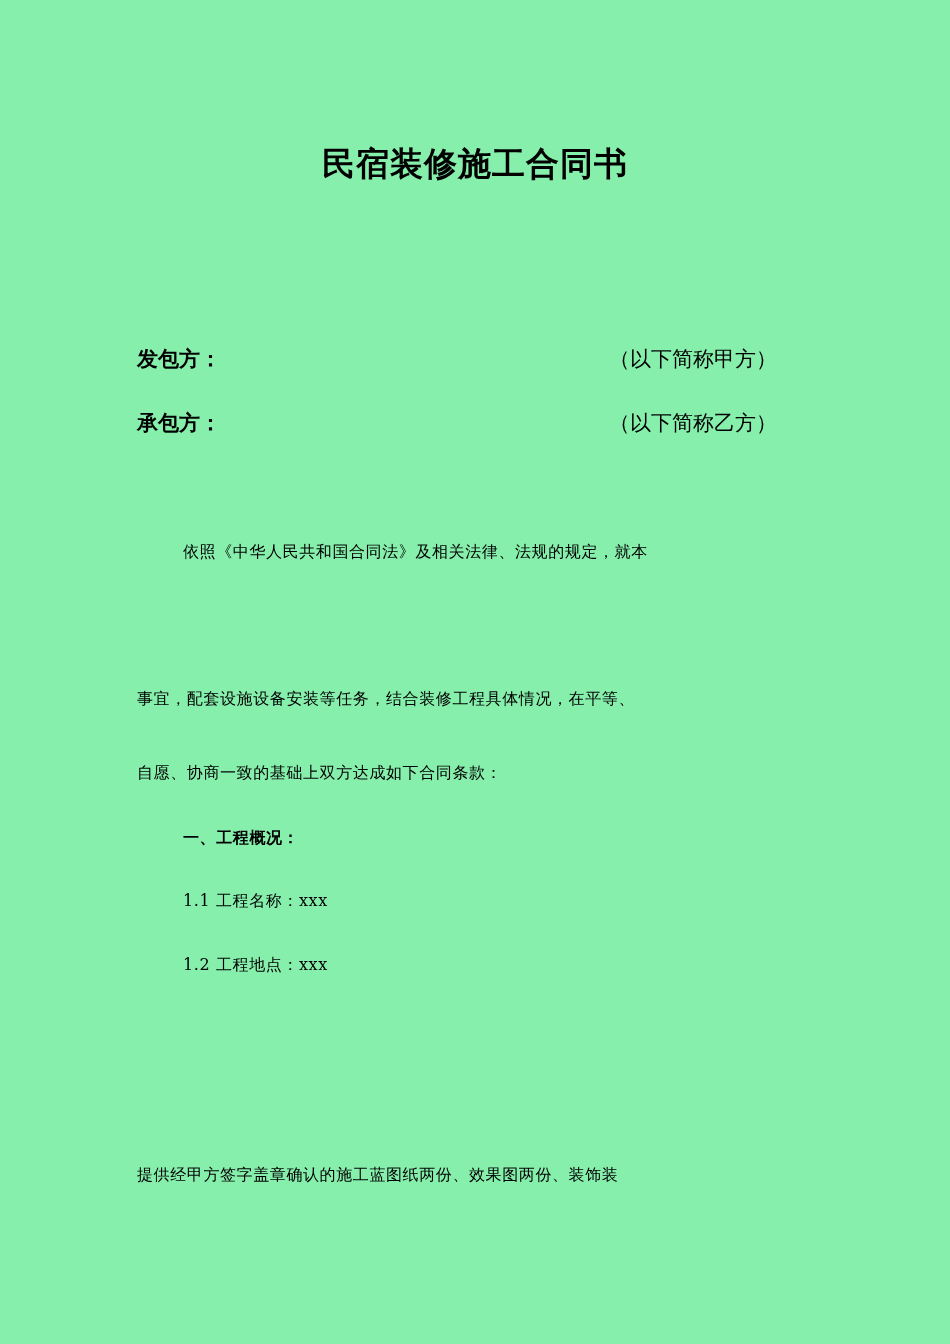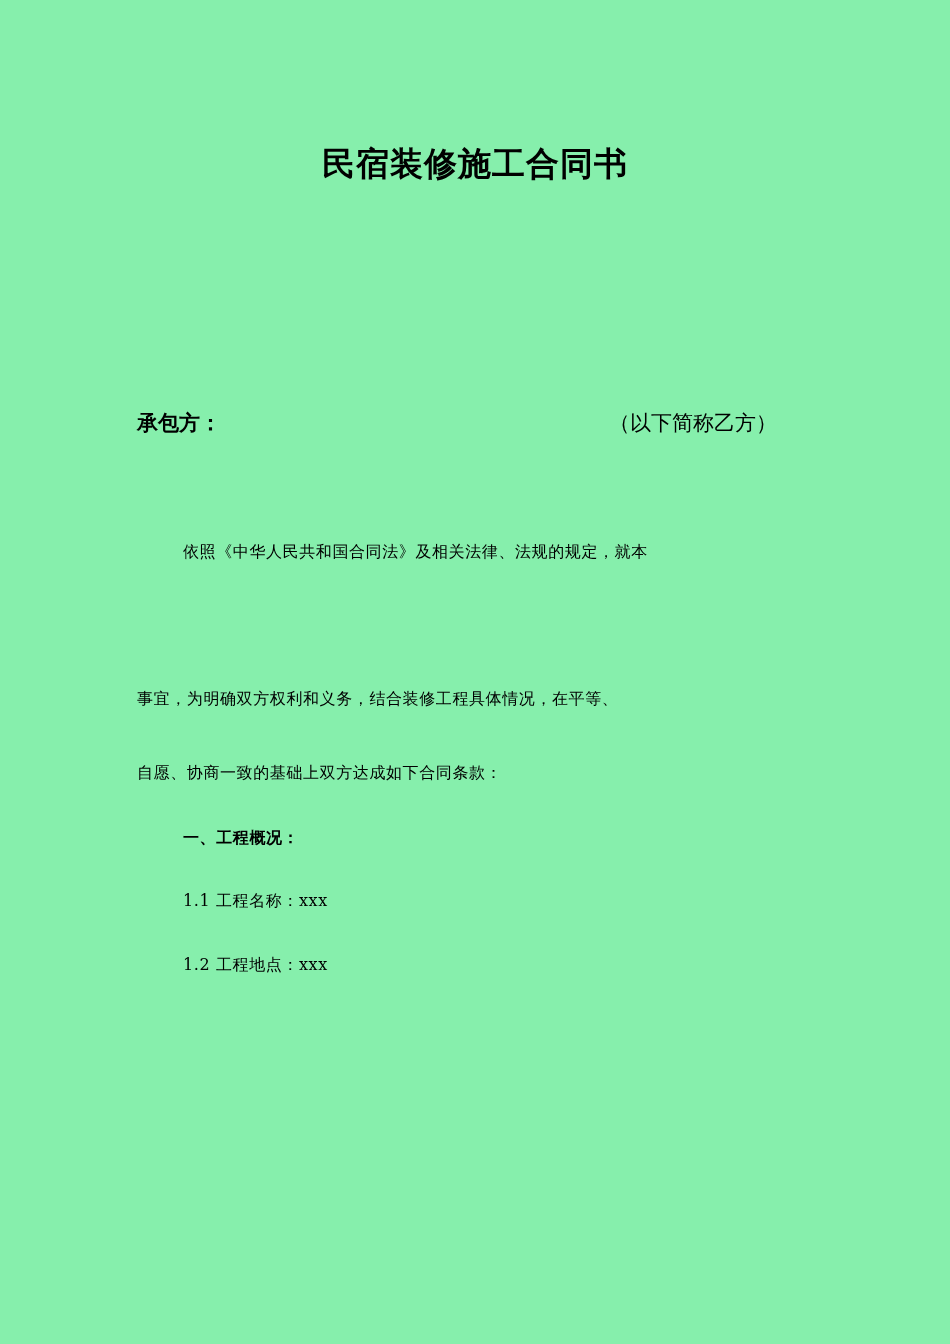--- a/index.html
+++ b/index.html
@@ -66,28 +66,33 @@
       font-family: "DejaVu Sans", "Liberation Sans", sans-serif;
     }
   </style>
 </head>
 <body>
 
 <div class="page">
 
   <div class="title">民宿装修施工合同书</div>
 
+  <div class="party-row" style="top:344px;">
+    <span class="party-label">发包方：</span>
+    <span class="party-note">（以下简称甲方）</span>
+  </div>
 
   <div class="party-row" style="top:408px;">
     <span class="party-label">承包方：</span>
     <span class="party-note">（以下简称乙方）</span>
   </div>
 
   <div class="line indent" style="top:537px;">依照《中华人民共和国合同法》及相关法律、法规的规定，就本</div>
-  <div class="line" style="top:684px;">事宜，为明确双方权利和义务，结合装修工程具体情况，在平等、</div>
+  <div class="line" style="top:684px;">事宜，配套设施设备安装等任务，结合装修工程具体情况，在平等、</div>
   <div class="line" style="top:758px;">自愿、协商一致的基础上双方达成如下合同条款：</div>
 
   <div class="line indent heading" style="top:823px;">一、工程概况：</div>
   <div class="line indent" style="top:886px;">1.1 工程名称：xxx</div>
   <div class="line indent" style="top:950px;">1.2 工程地点：xxx</div>
 
+  <div class="line" style="top:1160px;">提供经甲方签字盖章确认的施工蓝图纸两份、效果图两份、装饰装</div>
 
 </div>
 
 </body></html>

